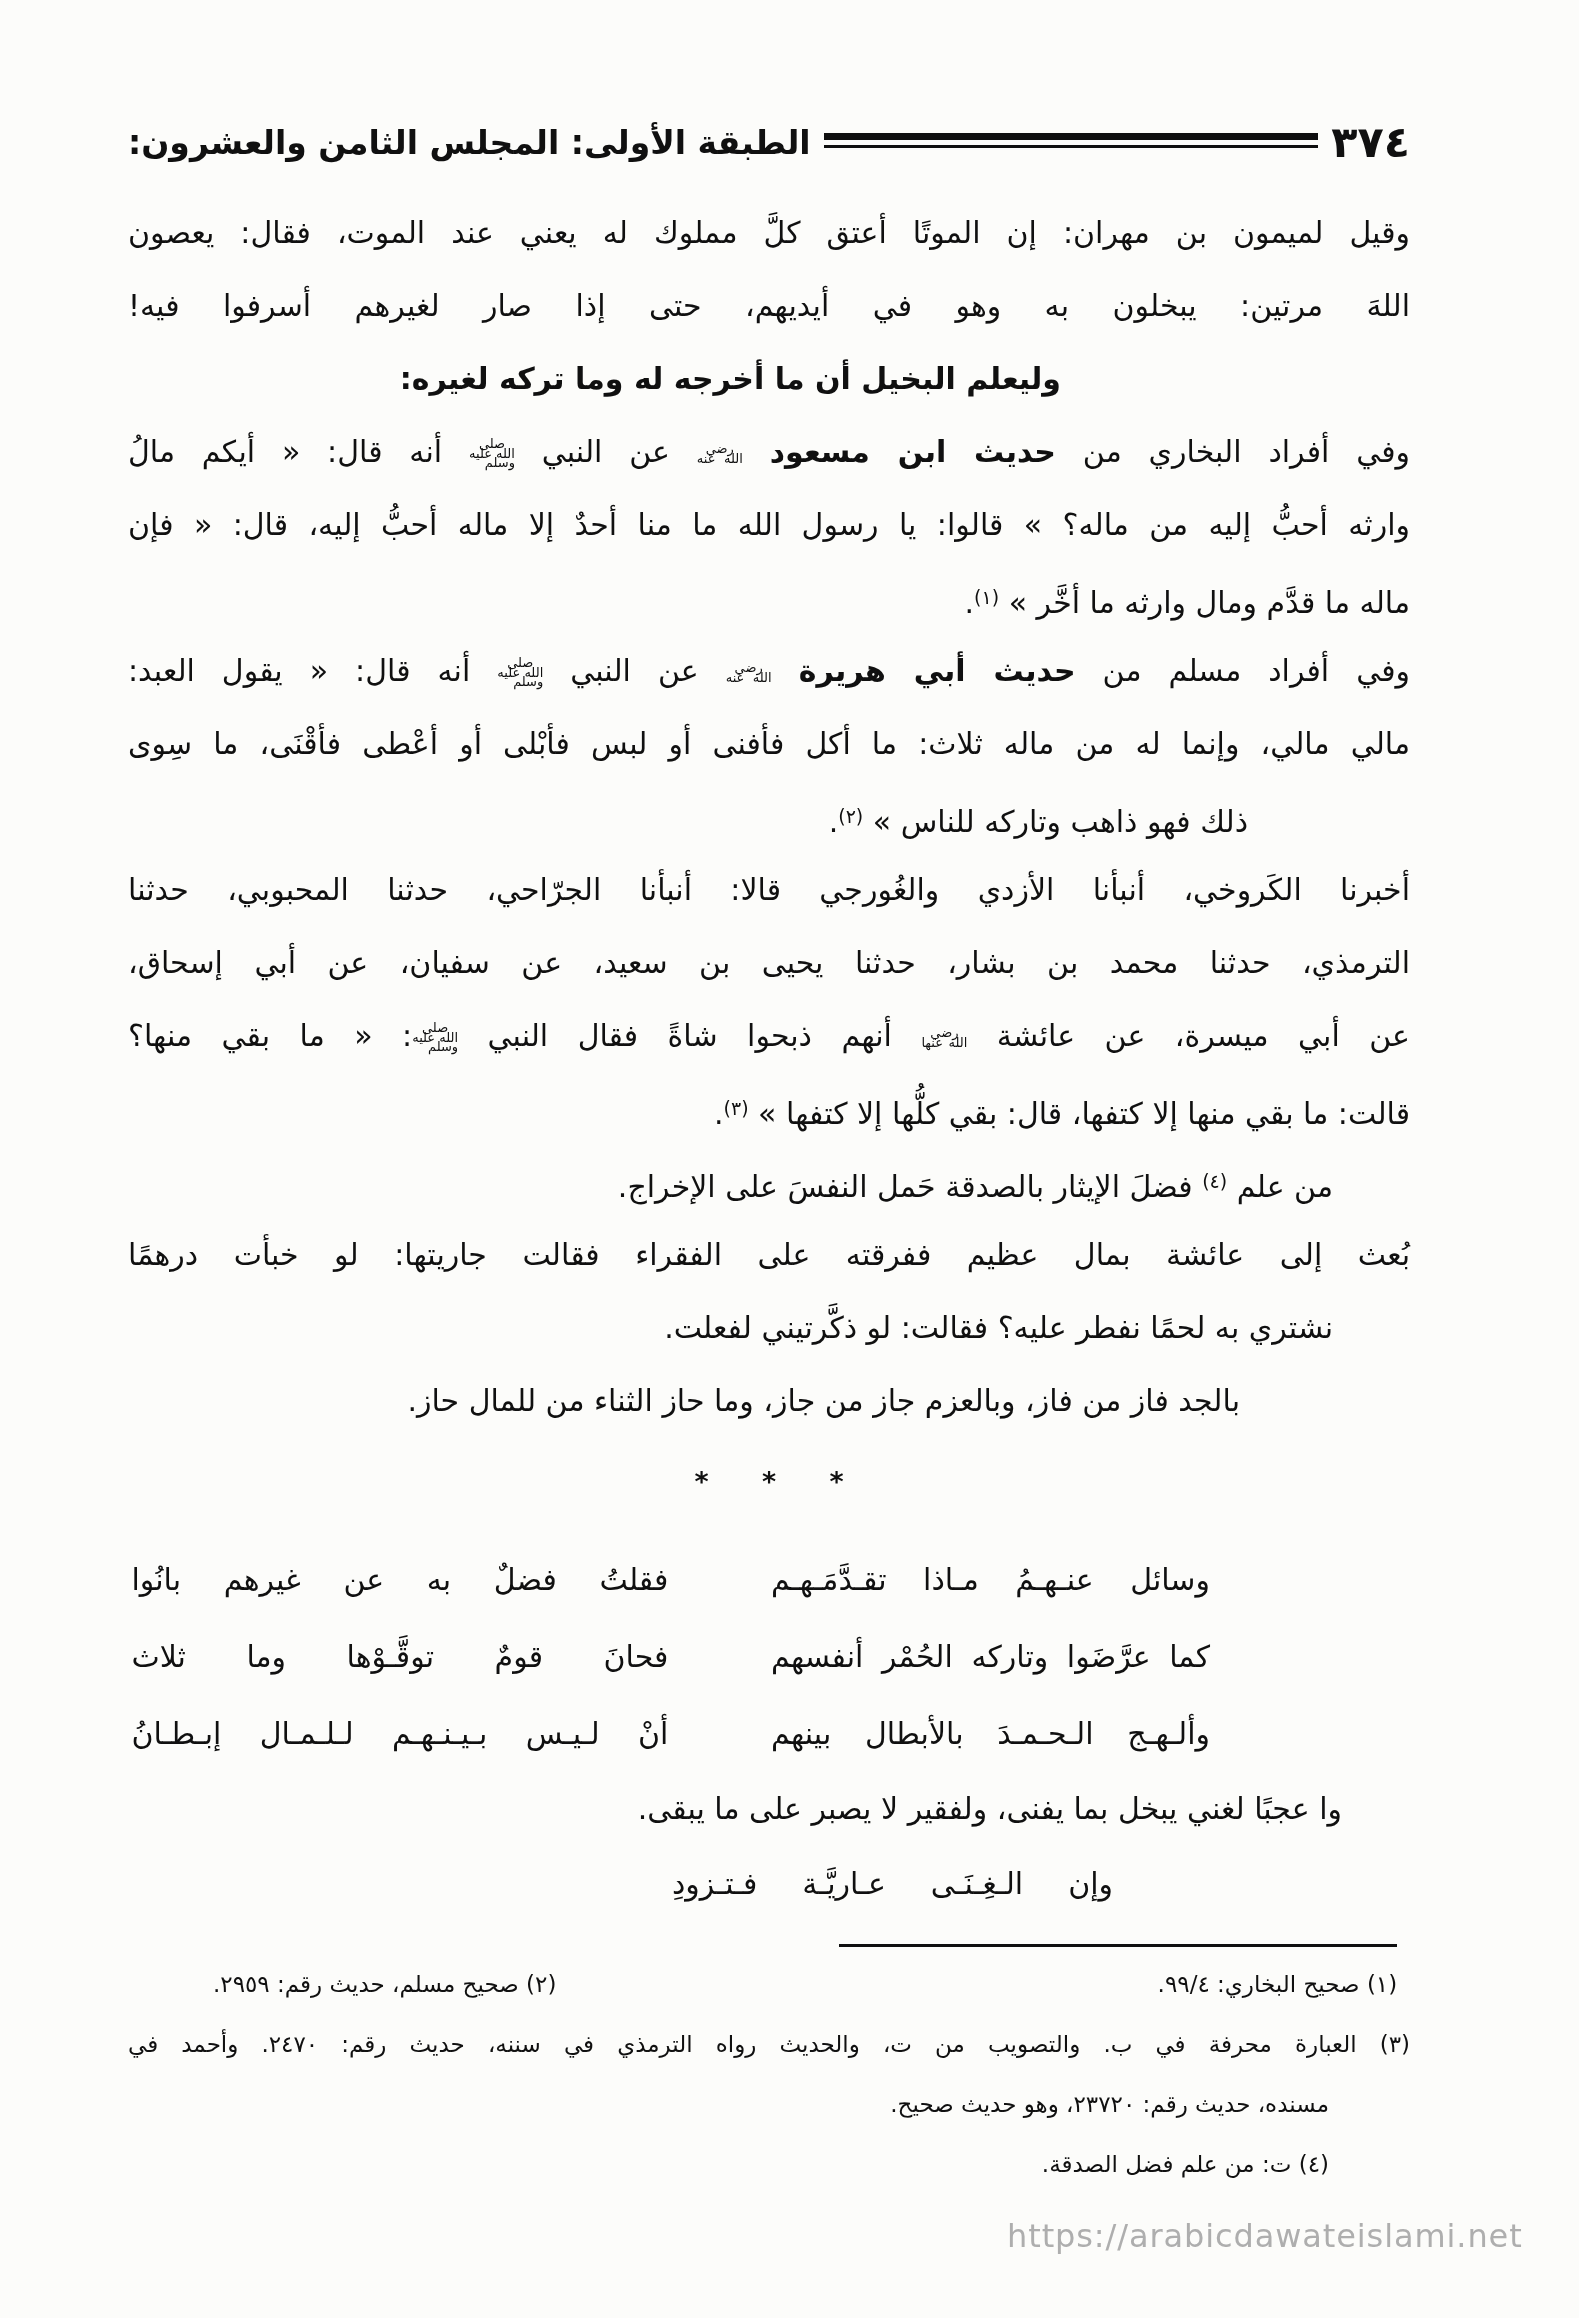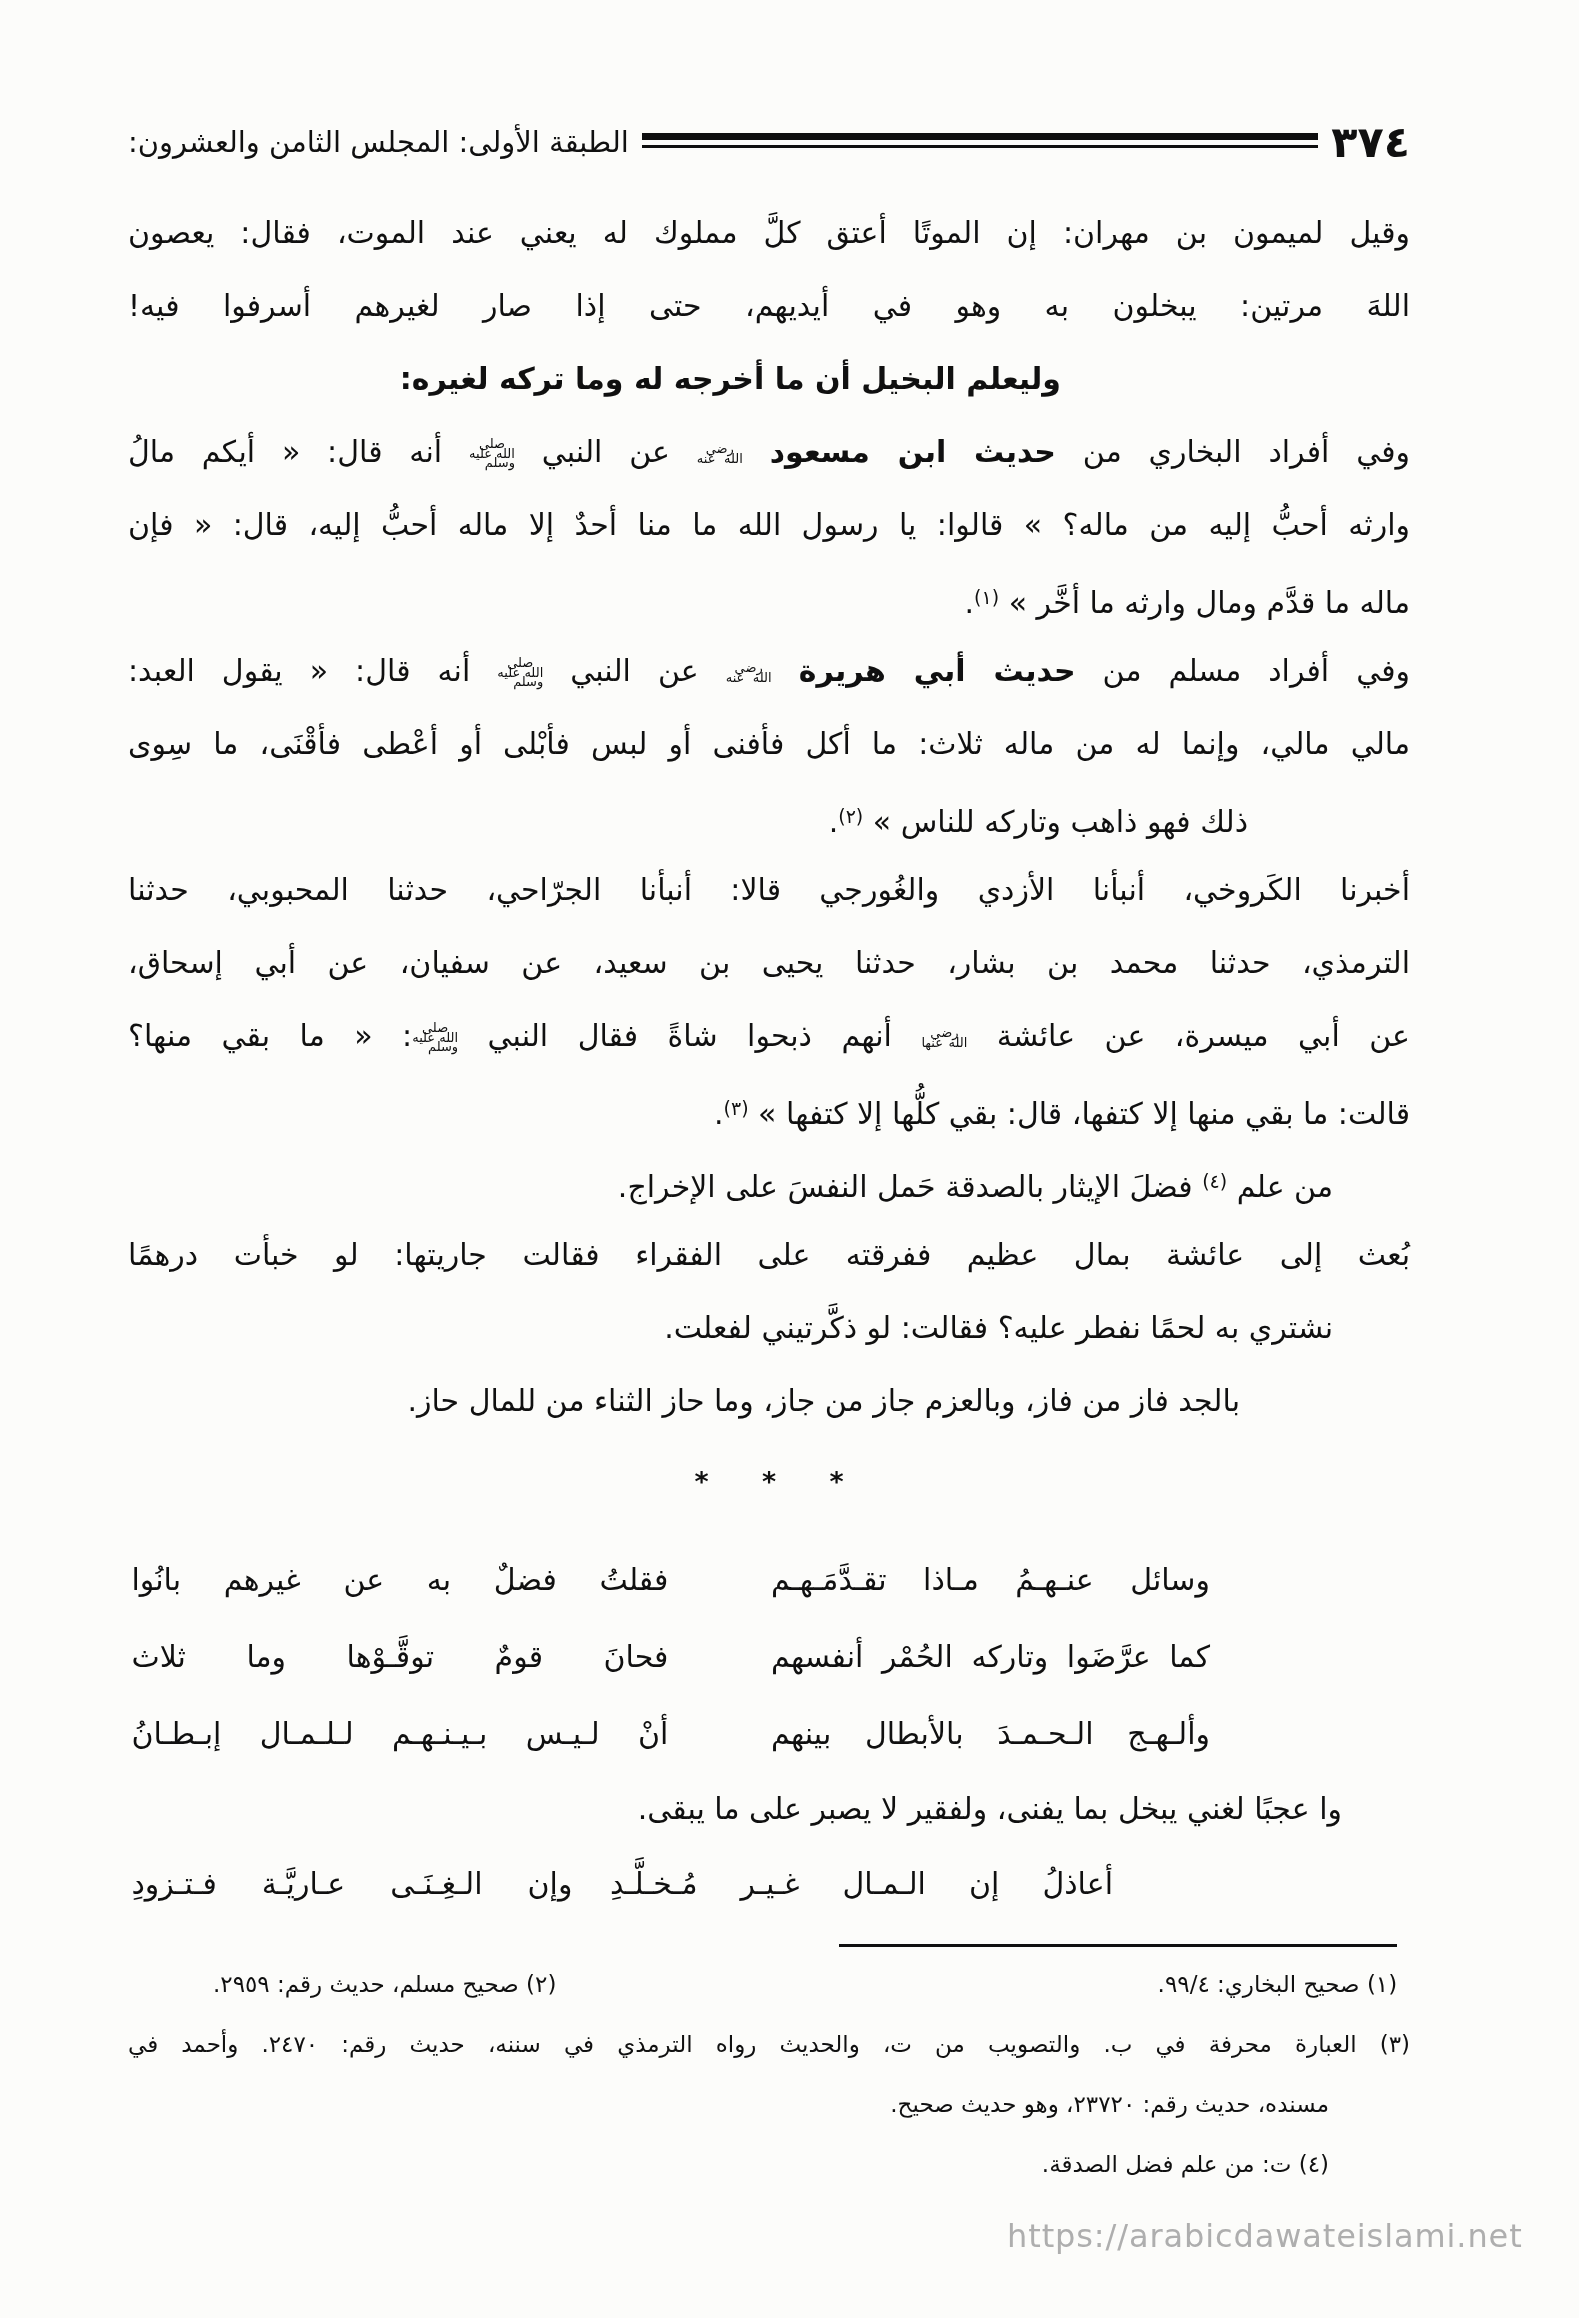--- a/index.html
+++ b/index.html
@@ -12,21 +12,21 @@
     font-family:"DejaVu Sans", sans-serif;
     color:#101010;
     overflow:hidden;
   }
   .content { position:absolute; top:118px; right:170px; width:1282px; }
 
   
   .hdr { display:flex; align-items:flex-start; gap:13.6px; height:56px; margin-bottom:22px; }
   .hdr-num { font-size:43px; font-weight:bold; line-height:49px; letter-spacing:1.7px; white-space:nowrap; }
   .hdr-rule { flex:1; height:5.1px; border-top:7.7px solid #0f0f0f; border-bottom:3.4px solid #0f0f0f; margin-top:15.3px; }
-  .hdr-title { font-size:29px; font-weight:normal; line-height:49px; white-space:nowrap; }
+  .hdr-title { font-size:33px; font-weight:bold; line-height:49px; white-space:nowrap; }
 
   
   .line {
     font-size:30px; line-height:73px; height:73px;
     white-space:nowrap;
   }
   .line.full  { text-align:justify; text-align-last:justify; }
   .line.start { text-align:right; }
   .b   { font-weight:bold; }
   .sup { font-size:19px; vertical-align:9.4px; }
@@ -123,21 +123,20 @@
           <span class="hemi-l">أنْ لـيـس بـيـنـهـم لـلـمـال إبـطـانُ</span>
         </div>
       </div>
 
     <div id="interlude">
         <div class="line start" style="padding-right: 68px;"><span>وا عجبًا لغني يبخل بما يفنى، ولفقير لا يصبر على ما يبقى.</span></div>
       </div>
 
     <div id="poem-2" class="poem">
         <div class="poem-row r4">
-          <span class="hemi-r">أعاذلُ إن الـمـال غـيـر مُـخـلَّـدِ</span>
           <span class="hemi-l">وإن الـغِـنَـى عـاريَّـة فـتـزودِ</span>
         </div>
       </div>
 
     <div class="fnrule"></div>
     <div class="fn fn-row">
       <span>(١) صحيح البخاري: ٩٩/٤.</span>
       <span>(٢) صحيح مسلم، حديث رقم: ٢٩٥٩.</span>
     </div>
     <div class="fn full">(٣) العبارة محرفة في ب. والتصويب من ت، والحديث رواه الترمذي في سننه، حديث رقم: ٢٤٧٠. وأحمد في</div>

